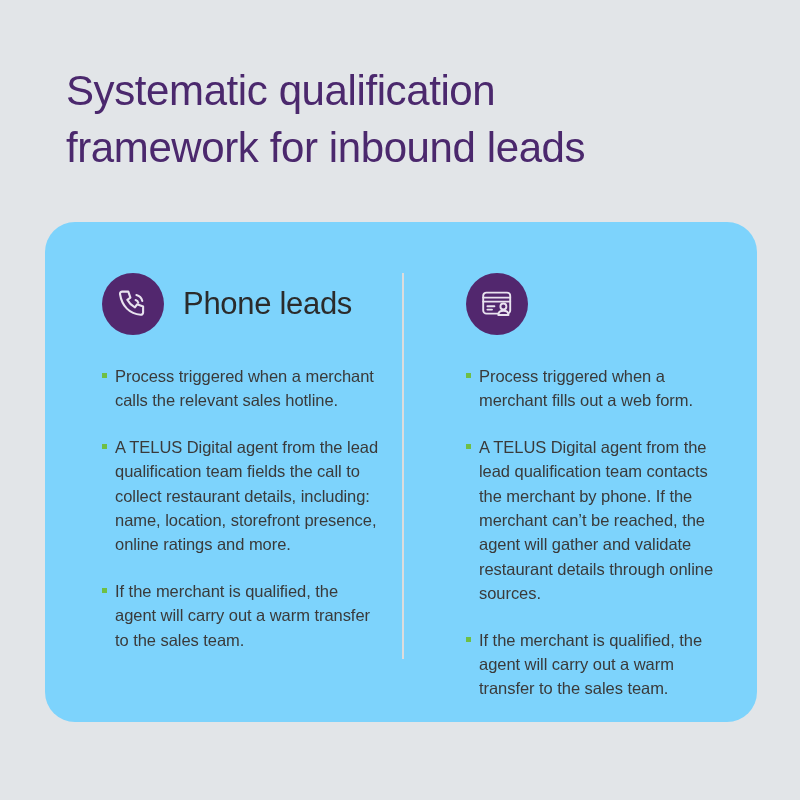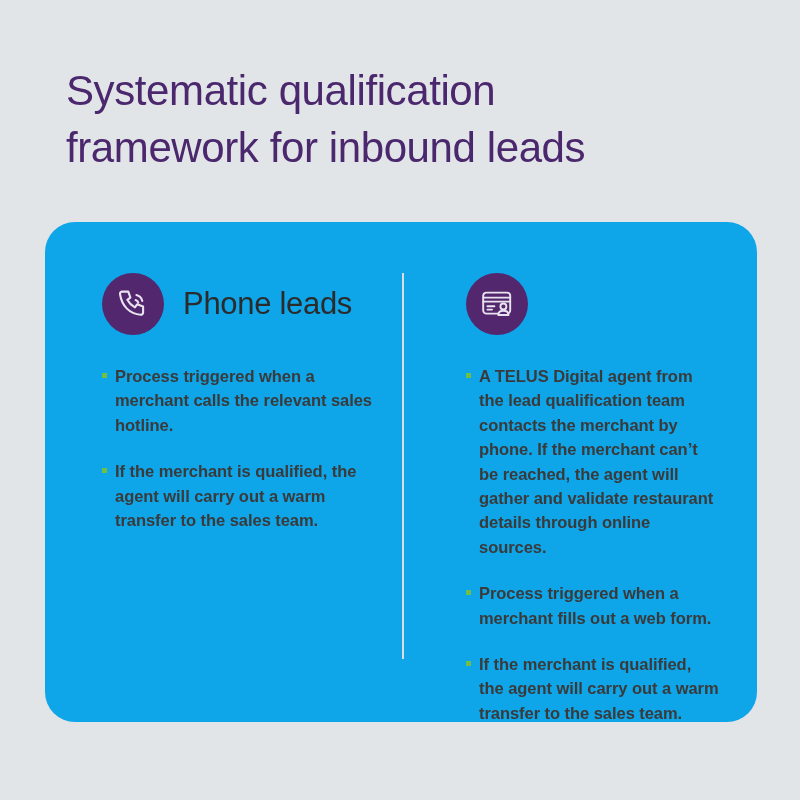--- a/index.html
+++ b/index.html
@@ -37,21 +37,21 @@
     white-space: pre-line;
   }
 
   
   .card {
     position: absolute;
     left: 45px;
     top: 222px;
     width: 712px;
     height: 500px;
-    background: #0ea5e9;
+    background: #7dd3fc;
     border-radius: 30px;
   }
 
   .columns {
     position: absolute;
     left: 0;
     top: 0;
     width: 100%;
     height: 100%;
     display: flex;
@@ -111,21 +111,20 @@
   .bullets { list-style: none; }
 
   .bullet {
     position: relative;
     padding-left: 13px;
     margin-bottom: 22px;
     font-size: 16.5px;
     line-height: 1.48;
     color: #3a3a3a;
     letter-spacing: -0.05px;
-    font-weight: bold;
   }
 
   .bullet:last-child { margin-bottom: 0; }
 
   .bullet::before {
     content: "";
     position: absolute;
     left: 0;
     top: 9px;
     width: 5px;
@@ -155,20 +154,21 @@
               <path d="M7.2 5.6h6.1l2.1 6.0-3.1 2.2a18.5 18.5 0 0 0 7.6 7.6l2.2-3.1 6.0 2.1v6.1c0 1.3-1.1 2.3-2.4 2.2C14.6 27.9 6.9 20.2 5.0 8.0c-0.2-1.3 0.9-2.4 2.2-2.4z"></path>
               <path d="M21.4 9.0a8.3 8.3 0 0 1 5.9 5.9"></path>
               <path d="M20.6 14.1a4.0 4.0 0 0 1 2.7 2.7"></path>
             </svg>
           </span>
           <span class="col-title">Phone leads</span>
         </div>
 
         <ul class="bullets">
           <li class="bullet">Process triggered when a merchant calls the relevant sales hotline.</li>
+          <li class="bullet">A TELUS Digital agent from the lead qualification team fields the call to collect restaurant details, including: name, location, storefront presence, online ratings and more.</li>
           <li class="bullet">If the merchant is qualified, the agent will carry out a warm transfer to the sales team.</li>
         </ul>
 
       </div>
 
       <div class="column right">
 
         <div class="col-header">
           <span class="icon-badge">
             <svg width="36" height="36" viewBox="0 0 36 36" fill="none" stroke="#e9e3ef" stroke-width="1.9" stroke-linecap="round" stroke-linejoin="round">
@@ -177,22 +177,22 @@
               <path d="M4.2 15.6h27.0"></path>
               <path d="M8.4 20.2h7.0"></path>
               <path d="M8.4 23.6h4.6"></path>
               <circle cx="24.4" cy="20.5" r="3.0" fill="#52276e"></circle>
               <path d="M19.3 29.0c0-2.9 2.3-4.3 5.1-4.3s5.1 1.4 5.1 4.3z" fill="#52276e"></path>
             </svg>
           </span>
         </div>
 
         <ul class="bullets">
+          <li class="bullet">Process triggered when a merchant fills out a web form.</li>
           <li class="bullet">A TELUS Digital agent from the lead qualification team contacts the merchant by phone. If the merchant can’t be reached, the agent will gather and validate restaurant details through online sources.</li>
-          <li class="bullet">Process triggered when a merchant fills out a web form.</li>
           <li class="bullet">If the merchant is qualified, the agent will carry out a warm transfer to the sales team.</li>
         </ul>
 
       </div>
 
     </div>
   </div>
 </div>
 
 </body></html>

